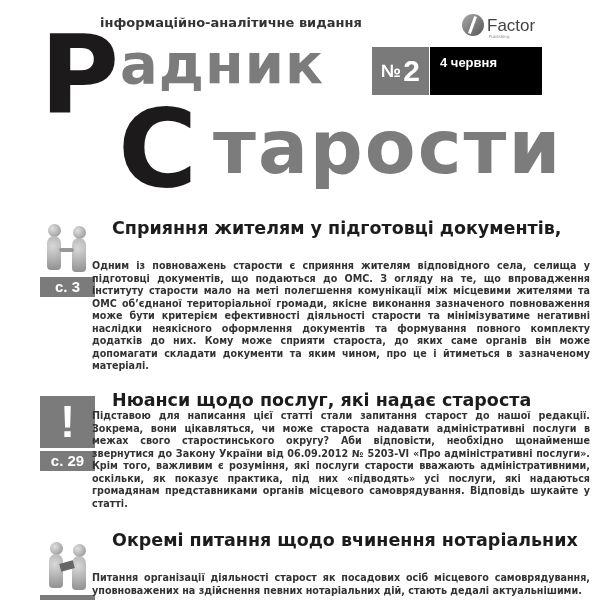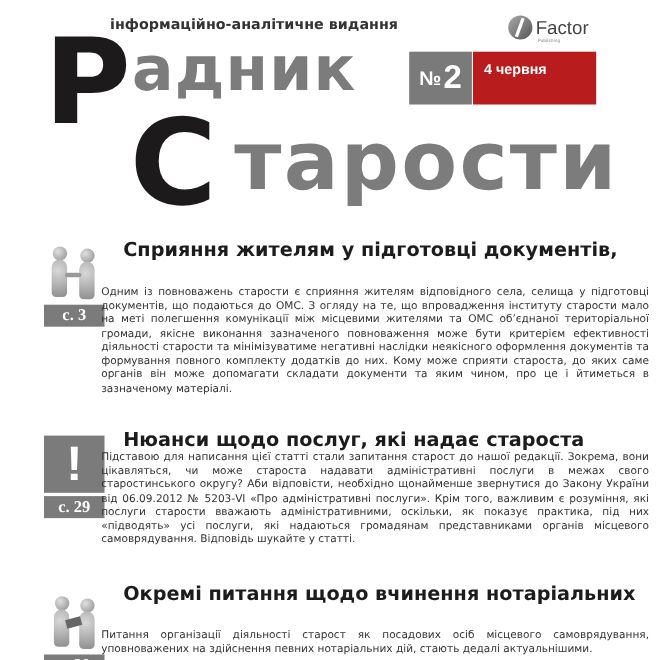--- a/index.html
+++ b/index.html
@@ -7,32 +7,32 @@
   .abs { position: absolute; }
   .big-letter { font-family: "DejaVu Sans", sans-serif; font-weight: bold; line-height: 1; }
   .mast-r { left: 40px; top: 22px; font-size: 108px; color: #1c1a1b; letter-spacing: -4px; }
   .mast-rest1 { left: 120px; top: 36px; font-size: 56px; color: #7c7c7c; letter-spacing: 1px; font-weight: bold; }
   .mast-c { left: 118px; top: 95px; font-size: 108px; color: #1c1a1b; }
   .mast-rest2 { left: 213px; top: 110px; font-size: 74px; color: #7c7c7c; letter-spacing: 2px; font-weight: bold; }
   .tagline { left: 100px; top: 17px; font-size: 13px; font-weight: bold; color: #333; line-height: 11px; }
   .issue-box { left: 372px; top: 47px; width: 57px; height: 48px; background: #7a7a7a; color: #fff; font-family: "Liberation Sans", sans-serif; display: flex; align-items: center; justify-content: center; }
   .issue-box .no { font-size: 18px; font-weight: bold; margin-right: 2px; }
   .issue-box .num { font-size: 30px; font-weight: bold; }
-  .date-box { left: 430px; top: 47px; width: 112px; height: 48px; background: #b91c1c; color: #fff; font-family: "Liberation Sans", sans-serif; font-size: 13px; font-weight: bold; line-height: 16px; padding: 8px 0 0 10px; box-sizing: border-box; }
+  .date-box { left: 430px; top: 47px; width: 112px; height: 48px; background: #000000; color: #fff; font-family: "Liberation Sans", sans-serif; font-size: 13px; font-weight: bold; line-height: 16px; padding: 8px 0 0 10px; box-sizing: border-box; }
   .factor { left: 462px; top: 14px; display: flex; align-items: flex-end; }
   .factor .logo { width: 22px; height: 22px; border-radius: 50%; background: linear-gradient(135deg, #aaa, #555); position: relative; }
   .factor .logo::after { content: ""; position: absolute; left: 9px; top: 2px; width: 3px; height: 18px; background: #fff; transform: rotate(20deg); }
   .factor .name { font-family: "Liberation Sans", sans-serif; font-size: 17px; color: #444; margin-left: 3px; }
   .factor .sub { position: absolute; left: 27px; top: 20px; font-size: 4px; color: #888; }
   .article { left: 40px; width: 560px; }
   .thumb { position: absolute; left: 0; width: 55px; }
   .thumb .pic { width: 55px; height: 52px; position: relative; }
-  .thumb .page { width: 55px; height: 20px; background: #7b7b7b; color: #fff; font-family: Liberation Serif, serif; font-weight: bold; font-size: 15px; text-align: center; line-height: 20px; margin-top: 3px; }
+  .thumb .page { width: 55px; height: 20px; background: #7b7b7b; color: #fff; font-family: Liberation Sans, sans-serif; font-weight: bold; font-size: 15px; text-align: center; line-height: 20px; margin-top: 3px; }
   .art-title { position: absolute; left: 72px; font-family: "DejaVu Sans", sans-serif; font-size: 17.5px; font-weight: bold; color: #1c1c1c; line-height: 20px; width: 480px; }
-  .art-body { position: absolute; left: 52px; font-family: "DejaVu Sans", sans-serif; font-size: 9.6px; color: #333; line-height: 12.5px; width: 498px; text-align: justify; }
+  .art-body { position: absolute; left: 52px; font-family: "DejaVu Sans", sans-serif; font-size: 9.6px; color: #333; line-height: 12.5px; width: 498px; text-align: justify; font-weight: bold; }
   .fig { position: absolute; width: 14px; height: 34px; background: radial-gradient(circle at 40% 30%, #d8d8d8, #8d8d8d); border-radius: 7px 7px 4px 4px; }
   .head { position: absolute; width: 13px; height: 13px; border-radius: 50%; background: radial-gradient(circle at 35% 35%, #e0e0e0, #8a8a8a); }
   .excl { width: 55px; height: 52px; background: #7b7b7b; color: #fff; font-family: "Liberation Sans", sans-serif; font-weight: bold; font-size: 44px; text-align: center; line-height: 52px; }
 </style>
 </head>
 <body>
 
 <div class="abs big-letter mast-r">Р</div>
 <div class="abs big-letter mast-rest1">адник</div>
 <div class="abs big-letter mast-c">С</div>

